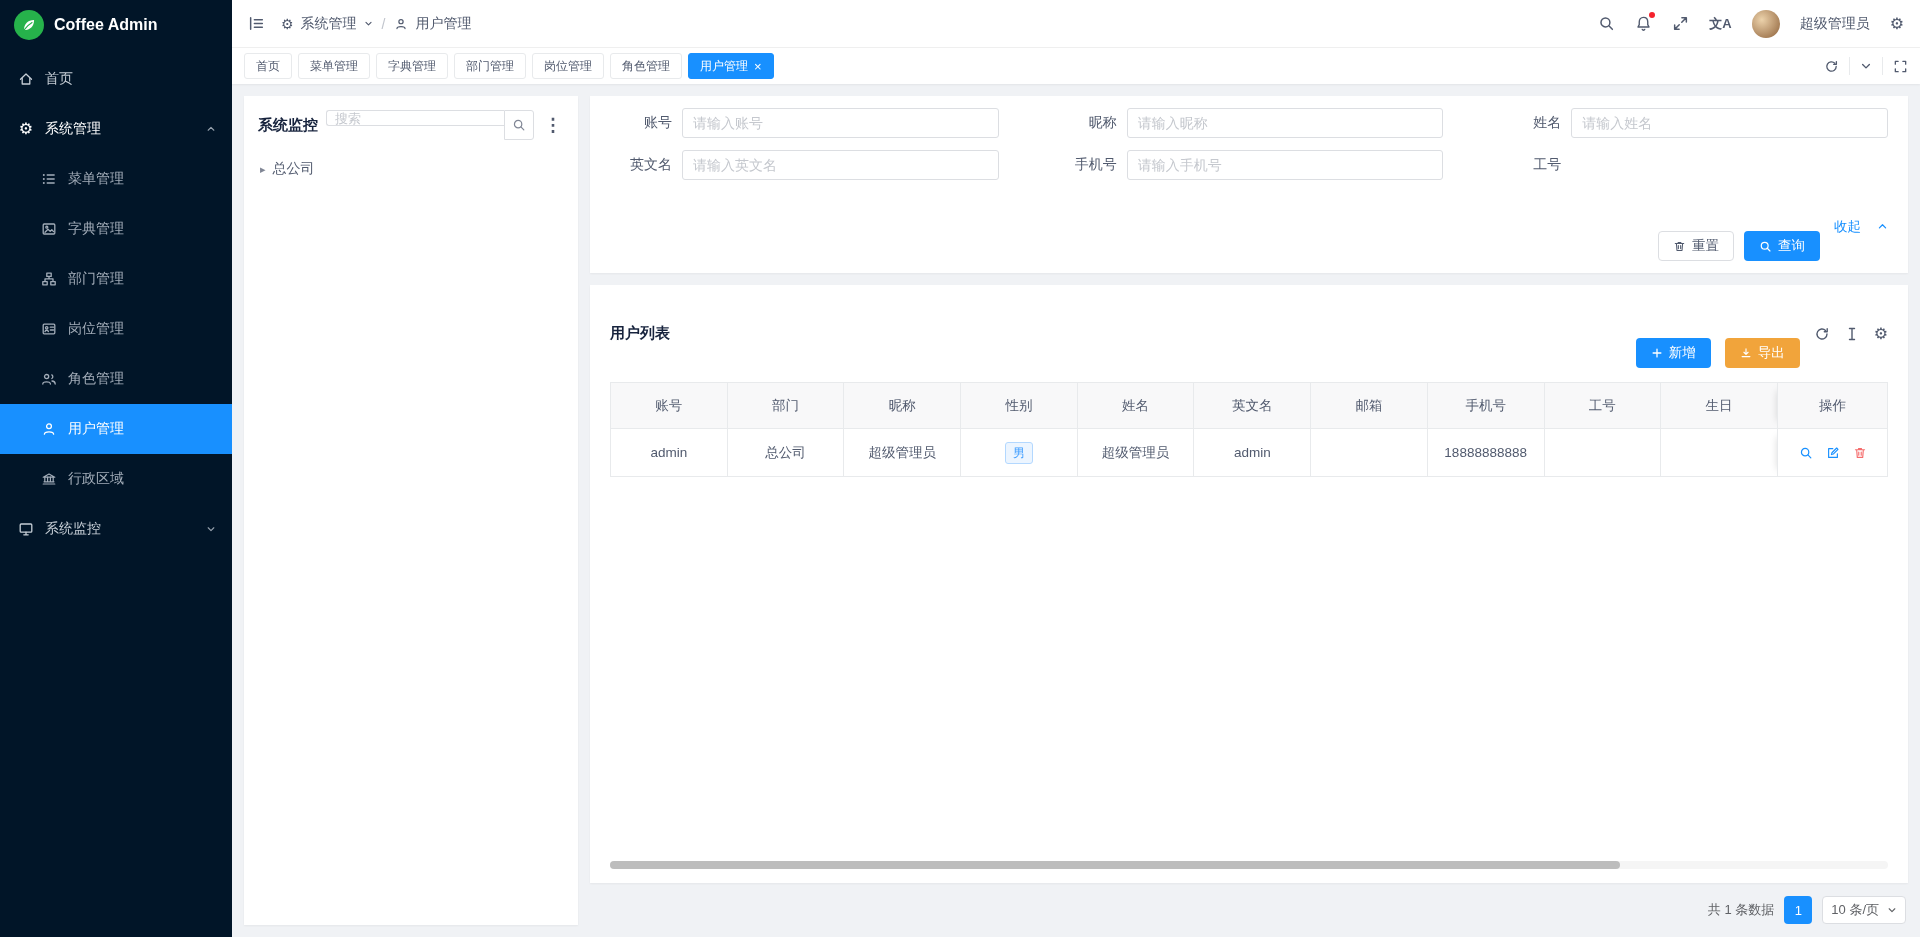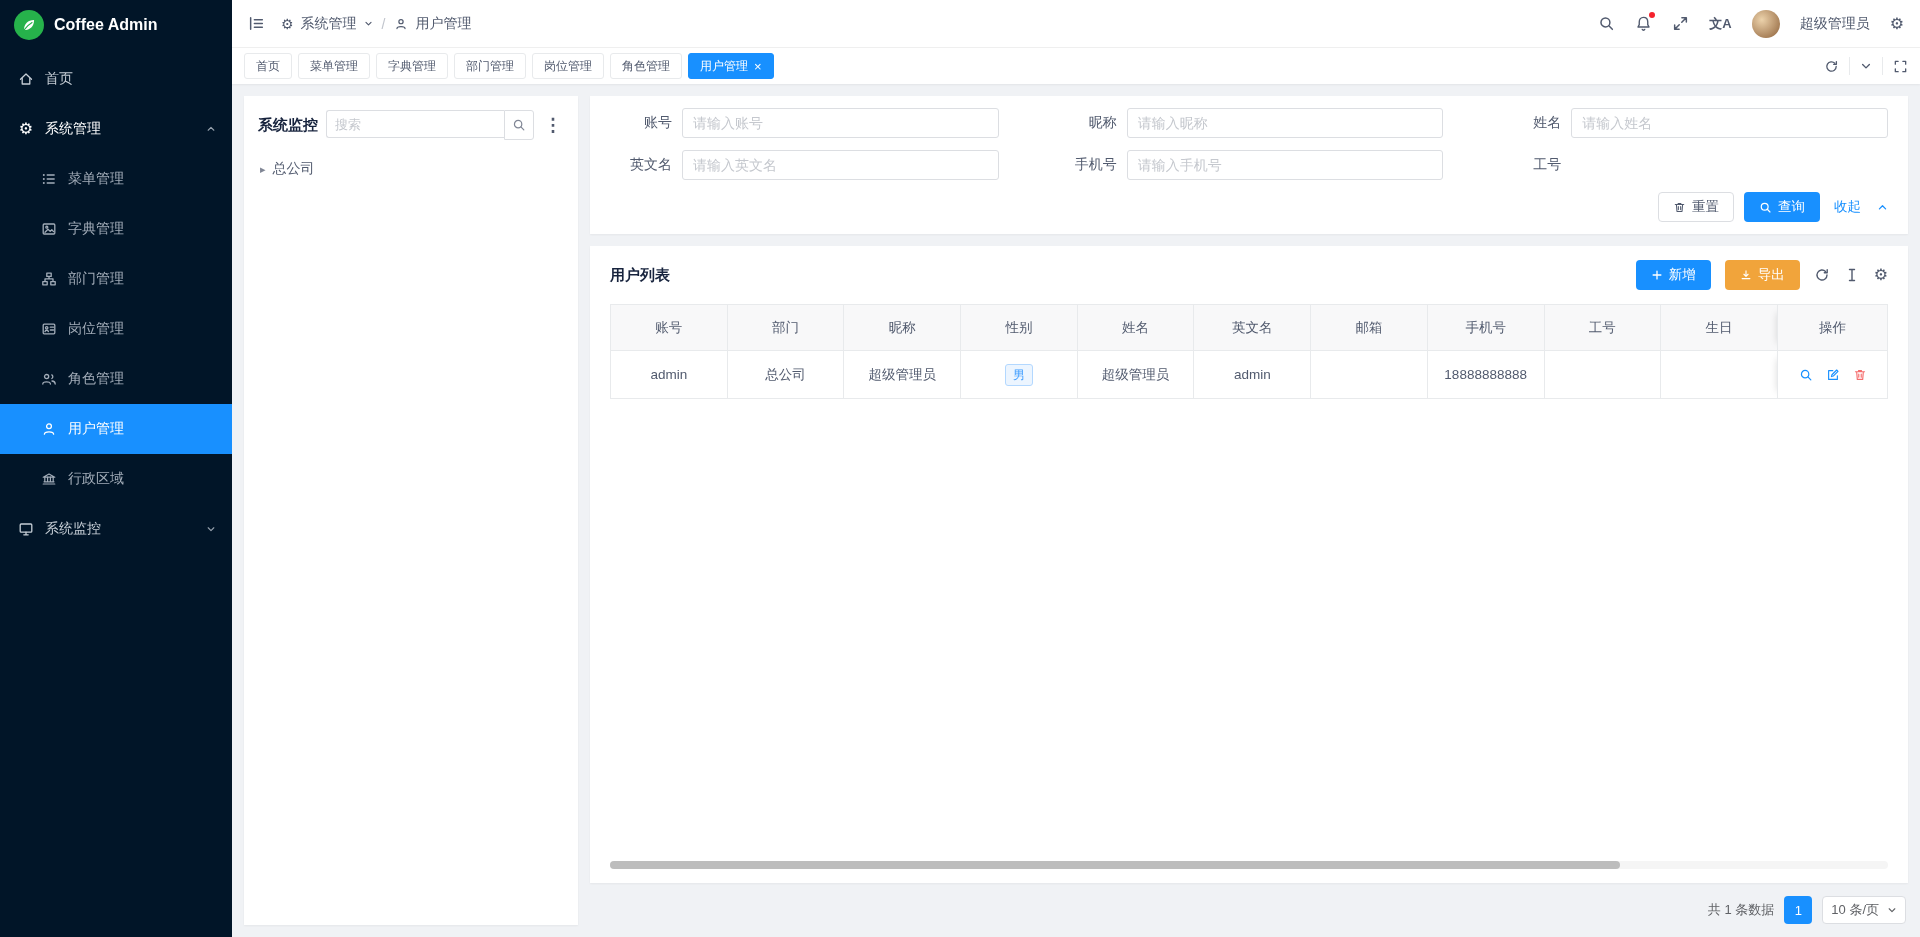--- a/index.html
+++ b/index.html
@@ -56,38 +56,38 @@
   .tc-btn{display:flex;cursor:pointer;}
 
   
   .content{flex:1;display:flex;gap:12px;padding:12px;min-height:0;}
   .card{background:#fff;box-shadow:0 1px 2px rgba(0,0,0,.05);}
 
   .dept-panel{width:334px;flex:none;padding:14px;display:flex;flex-direction:column;}
   .dp-head{display:flex;align-items:center;gap:8px;}
   .dp-title{font-size:15px;font-weight:700;color:#17233d;white-space:nowrap;}
   .dp-search{display:flex;flex:1;min-width:0;}
-  .dp-search input{flex:1;min-width:0;height:28px;border:1px solid #dcdee2;border-right:none;border-radius:3px 0 0 3px;padding:0 8px;font-size:13px;outline:none;color:#000000;background:#fff;}
+  .dp-search input{flex:1;min-width:0;height:16px;border:1px solid #dcdee2;border-right:none;border-radius:3px 0 0 3px;padding:0 8px;font-size:13px;outline:none;color:#000000;background:#fff;}
   .dp-search input::placeholder{color:#c5c8ce;}
   .dp-search-btn{width:30px;height:30px;border:1px solid #dcdee2;background:#fff;border-radius:0 3px 3px 0;color:#808695;display:flex;align-items:center;justify-content:center;cursor:pointer;padding:0;flex:none;}
   .dp-more{font-size:18px;font-weight:700;color:#515a6e;cursor:pointer;padding:0 2px;line-height:1;}
   .tree{margin-top:16px;font-size:14px;color:#515a6e;}
   .tree-node{display:flex;align-items:center;gap:7px;padding:4px 2px;cursor:pointer;}
   .caret{font-size:11px;color:#808695;line-height:1;}
 
   .right-col{flex:1;display:flex;flex-direction:column;gap:12px;min-width:0;}
 
   .filter-card{padding:12px 20px;flex:none;}
   .filter-grid{display:grid;grid-template-columns:repeat(3,1fr);column-gap:56px;row-gap:12px;}
   .field{display:flex;align-items:center;}
   .field label{width:62px;flex:none;text-align:right;margin-right:10px;font-size:14px;color:#515a6e;}
   .field input{flex:1;min-width:0;height:30px;border:1px solid #dcdee2;border-radius:3px;padding:0 10px;font-size:14px;color:#515a6e;outline:none;background:#fff;}
   .field input::placeholder{color:#c5c8ce;}
   .filter-actions{display:flex;justify-content:flex-end;align-items:center;gap:10px;margin-top:12px;}
-  .btn{height:30px;display:inline-flex;align-items:center;gap:6px;padding:0 14px;border-radius:4px;font-size:13.5px;cursor:pointer;border:1px solid transparent;font-family:inherit;}
+  .btn{height:30px;display:inline-flex;align-items:center;gap:6px;padding:0 14px;border-radius:4px;font-size:13.5px;cursor:pointer;border:1px solid transparent;font-family:inherit;margin-top:39px;}
   .btn.ghost{background:#fff;border-color:#dcdee2;color:#515a6e;}
   .btn.primary{background:var(--primary);color:#fff;}
   .btn.warning{background:var(--warning);color:#fff;}
   .collapse-link{color:var(--primary);font-size:13.5px;display:inline-flex;align-items:center;gap:16px;cursor:pointer;margin-left:4px;}
 
   .table-card{padding:14px 20px;flex:1;display:flex;flex-direction:column;min-height:0;}
   .tc-head{display:flex;align-items:center;flex:none;}
   .tc-title{font-size:15px;font-weight:700;color:#17233d;}
   .tc-tools{margin-left:auto;display:flex;align-items:center;gap:14px;}
   .tool-icon{color:#515a6e;display:flex;cursor:pointer;}

